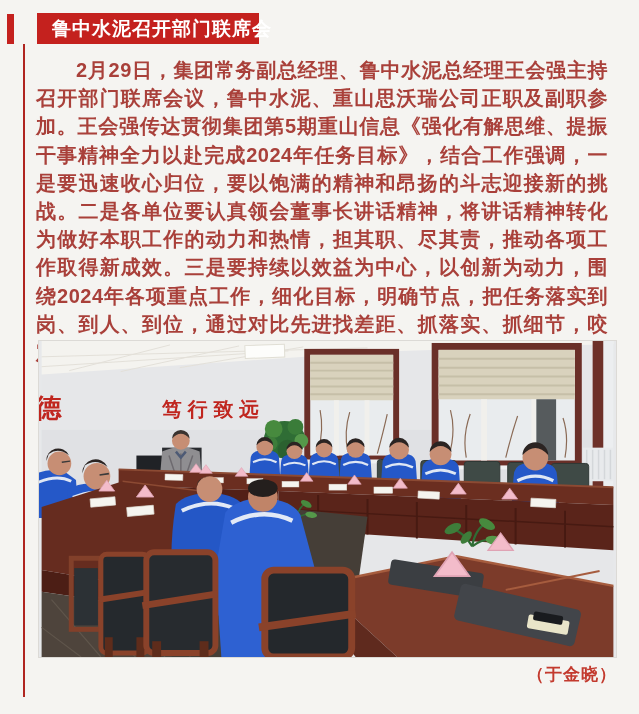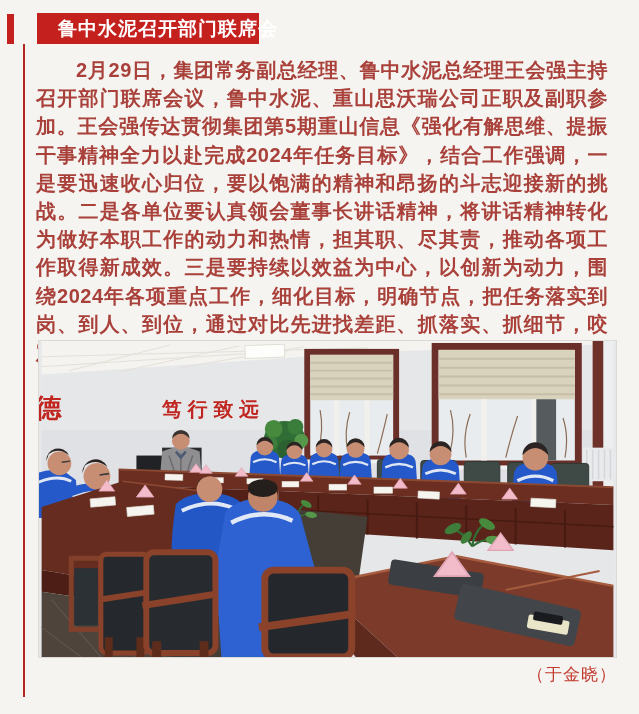--- a/index.html
+++ b/index.html
@@ -17,36 +17,36 @@
   .v-rule{
     position:absolute;left:23px;top:44px;width:2px;height:653px;
     background:#b02520;
   }
   .banner{
     position:absolute;left:37px;top:13px;width:222px;height:31px;
     background:#c4211e;display:flex;align-items:center;
   }
   .banner .title{
     color:#ffffff;font-size:19px;font-weight:bold;
-    padding-left:21px;letter-spacing:1px;white-space:nowrap;
+    padding-left:15px;letter-spacing:1px;white-space:nowrap;
   }
   .article{
     position:absolute;left:36px;top:56px;width:572px;
     color:#a9403a;font-size:20px;line-height:28.2px;font-weight:700;
     text-align:justify;text-indent:2em;letter-spacing:0.5px;
   }
   .photo{
     position:absolute;left:38px;top:340px;width:579px;height:318px;
     background:#e7e8ea;overflow:hidden;border:1px solid #dcdad6;
     box-sizing:border-box;
   }
   .photo svg{display:block;width:577px;height:316px;}
   .caption{
     position:absolute;right:22px;top:663px;
-    color:#c33a2e;font-size:17px;font-weight:400;letter-spacing:1px;
+    color:#c33a2e;font-size:17px;font-weight:700;letter-spacing:1px;
   }
 </style>
 </head>
 <body>
 
 <div class="page">
 
   <div class="accent-bar"></div>
   <div class="v-rule"></div>
 

